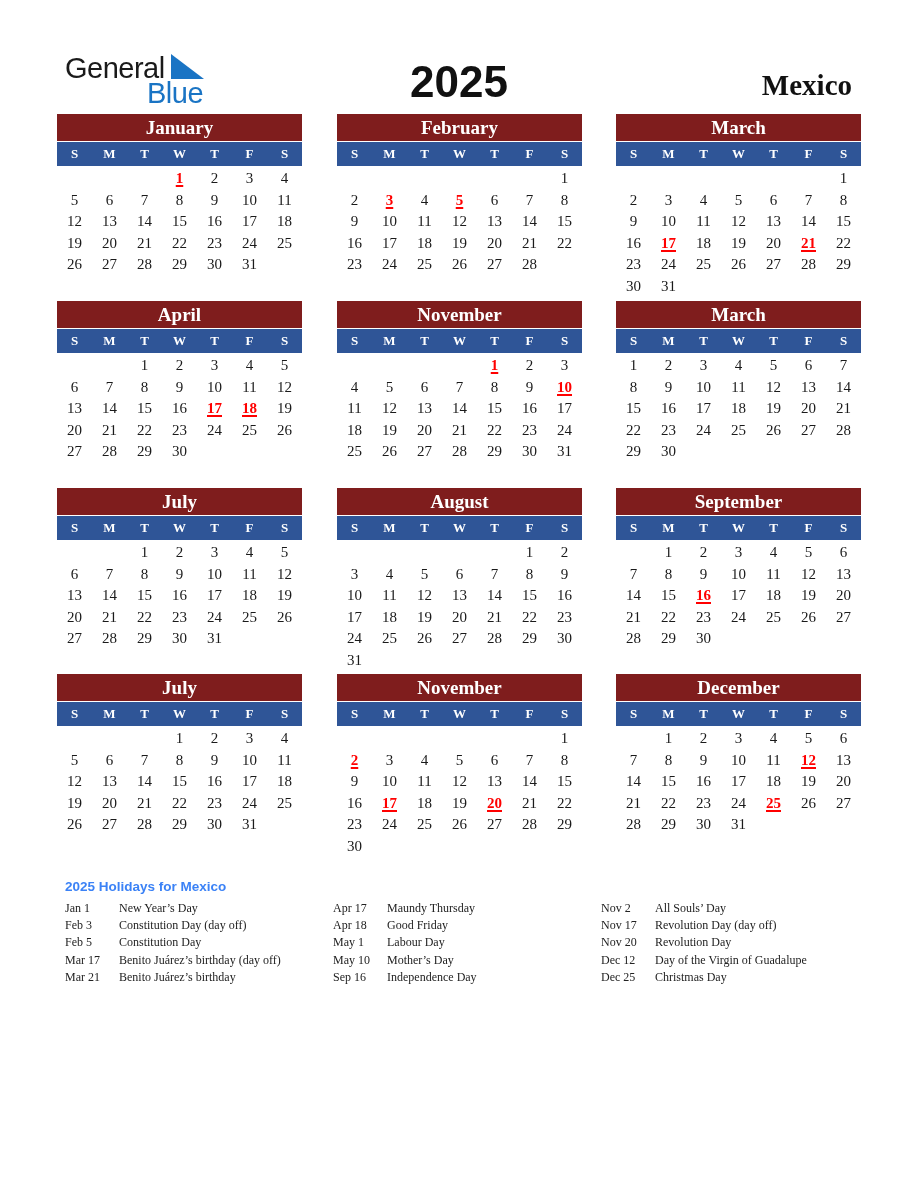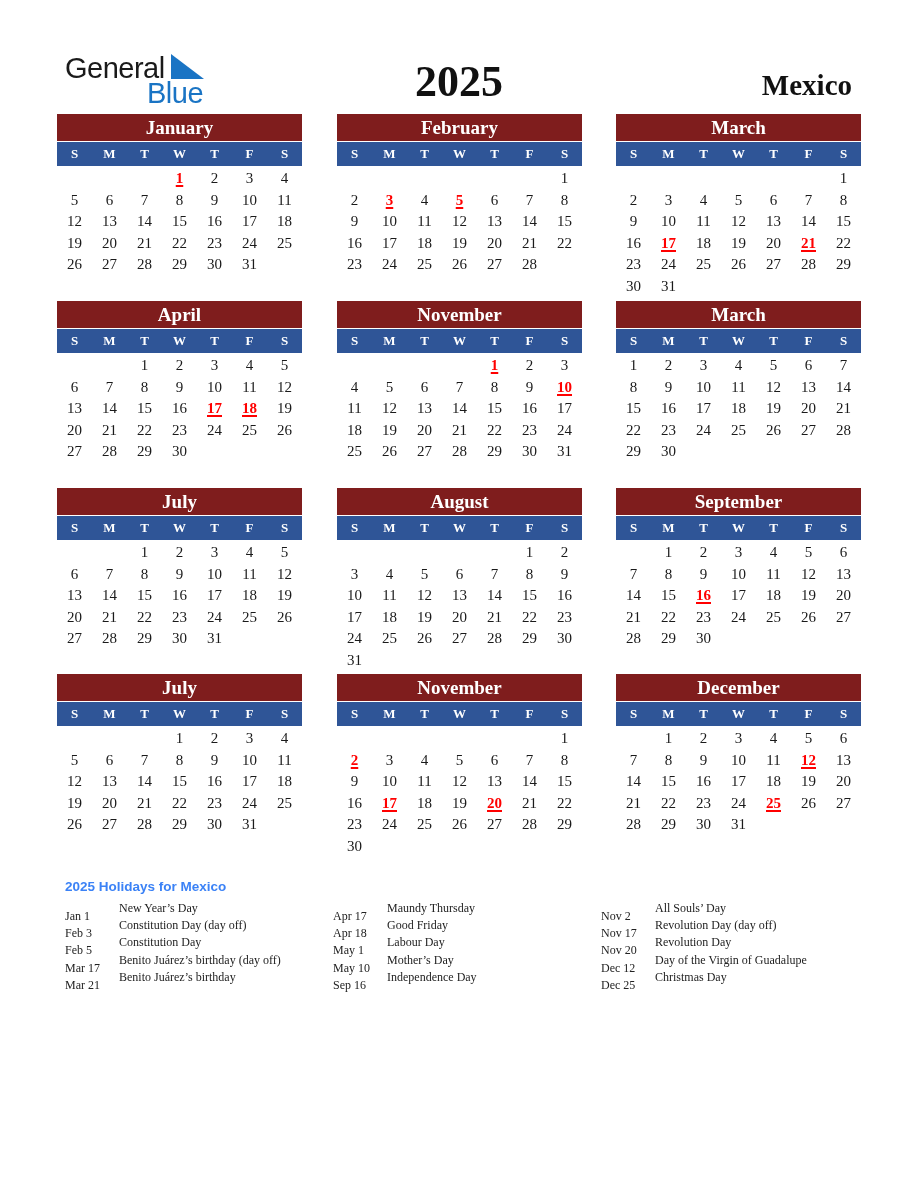--- a/index.html
+++ b/index.html
@@ -1,32 +1,32 @@
 <!DOCTYPE html>
 <html><head>
 <meta charset="utf-8">
 <style>
   html, body { margin:0; padding:0; background:#ffffff; }
   body { width:918px; height:1188px; position:relative; overflow:hidden; font-family:"DejaVu Serif", serif; color:#1a1a1a; }
   .logo { position:absolute; left:65px; top:52px; width:145px; height:56px; }
   .logo-general { position:absolute; left:0; top:0; font-family:"Liberation Sans", sans-serif; font-size:29px; color:#1a1a1a; letter-spacing:-0.5px; line-height:32px;text-align:right; }
   .logo-blue { position:absolute; left:82px; top:26px; font-family:"Liberation Sans", sans-serif; font-size:29px; color:#1a74c4; letter-spacing:-0.5px; line-height:30px; }
-  .year { position:absolute; left:0; width:918px; top:56px; text-align:center; font-family:Liberation Serif, serif; font-weight:bold; font-size:44px; color:#111; line-height:52px; }
+  .year { position:absolute; left:0; width:918px; top:56px; text-align:center; font-family:Liberation Sans, sans-serif; font-weight:bold; font-size:44px; color:#111; line-height:52px; }
   .country { position:absolute; right:66px; top:68px; font-family:"Liberation Serif", serif; font-weight:bold; font-size:29px; color:#111; line-height:34px;margin-left:8px; }
   .month { position:absolute; width:245px; }
   .mhead { background:#7f1d1d; color:#fff; height:27px; line-height:27px; text-align:center; font-family:"Liberation Serif", serif; font-weight:bold; font-size:19px; }
   .dow { display:flex; background:#2f5597; height:24px; margin-top:1px; }
   .dow span { flex:1; text-align:center; color:#fff; font-family:"Liberation Serif", serif; font-weight:bold; font-size:13px; line-height:24px; }
   .grid { display:grid; grid-template-columns:repeat(7, 1fr); margin-top:2px; }
   .grid span { text-align:center; height:21.6px; line-height:21.6px; font-family:"Liberation Serif", serif; font-size:15px; color:#1a1a1a; }
   .grid span.hol { color:#ff0000; font-weight:bold; text-decoration:underline; text-decoration-thickness:2px; text-underline-offset:2px; }
   .hol-title { position:absolute; left:65px; top:879px; font-family:"Liberation Sans", sans-serif; font-weight:bold; font-size:13.5px; color:#3b82f6; }
   .hol-col { position:absolute; top:900px; }
   .hol-row { display:flex; height:17.2px; line-height:17.2px; font-family:"Liberation Serif", serif; font-size:12px; color:#222; }
-  .hol-date { width:54px;margin-top:8px; }
+  .hol-date { width:54px; }
 </style>
 </head>
 <body>
 
 <div class="logo">
   <span class="logo-general">General</span>
   <svg style="position:absolute;left:106px;top:2px" width="34" height="26">
     <polygon points="0,0 0,25 33,25" fill="#1a74c4"></polygon>
   </svg>
   <span class="logo-blue">Blue</span>

